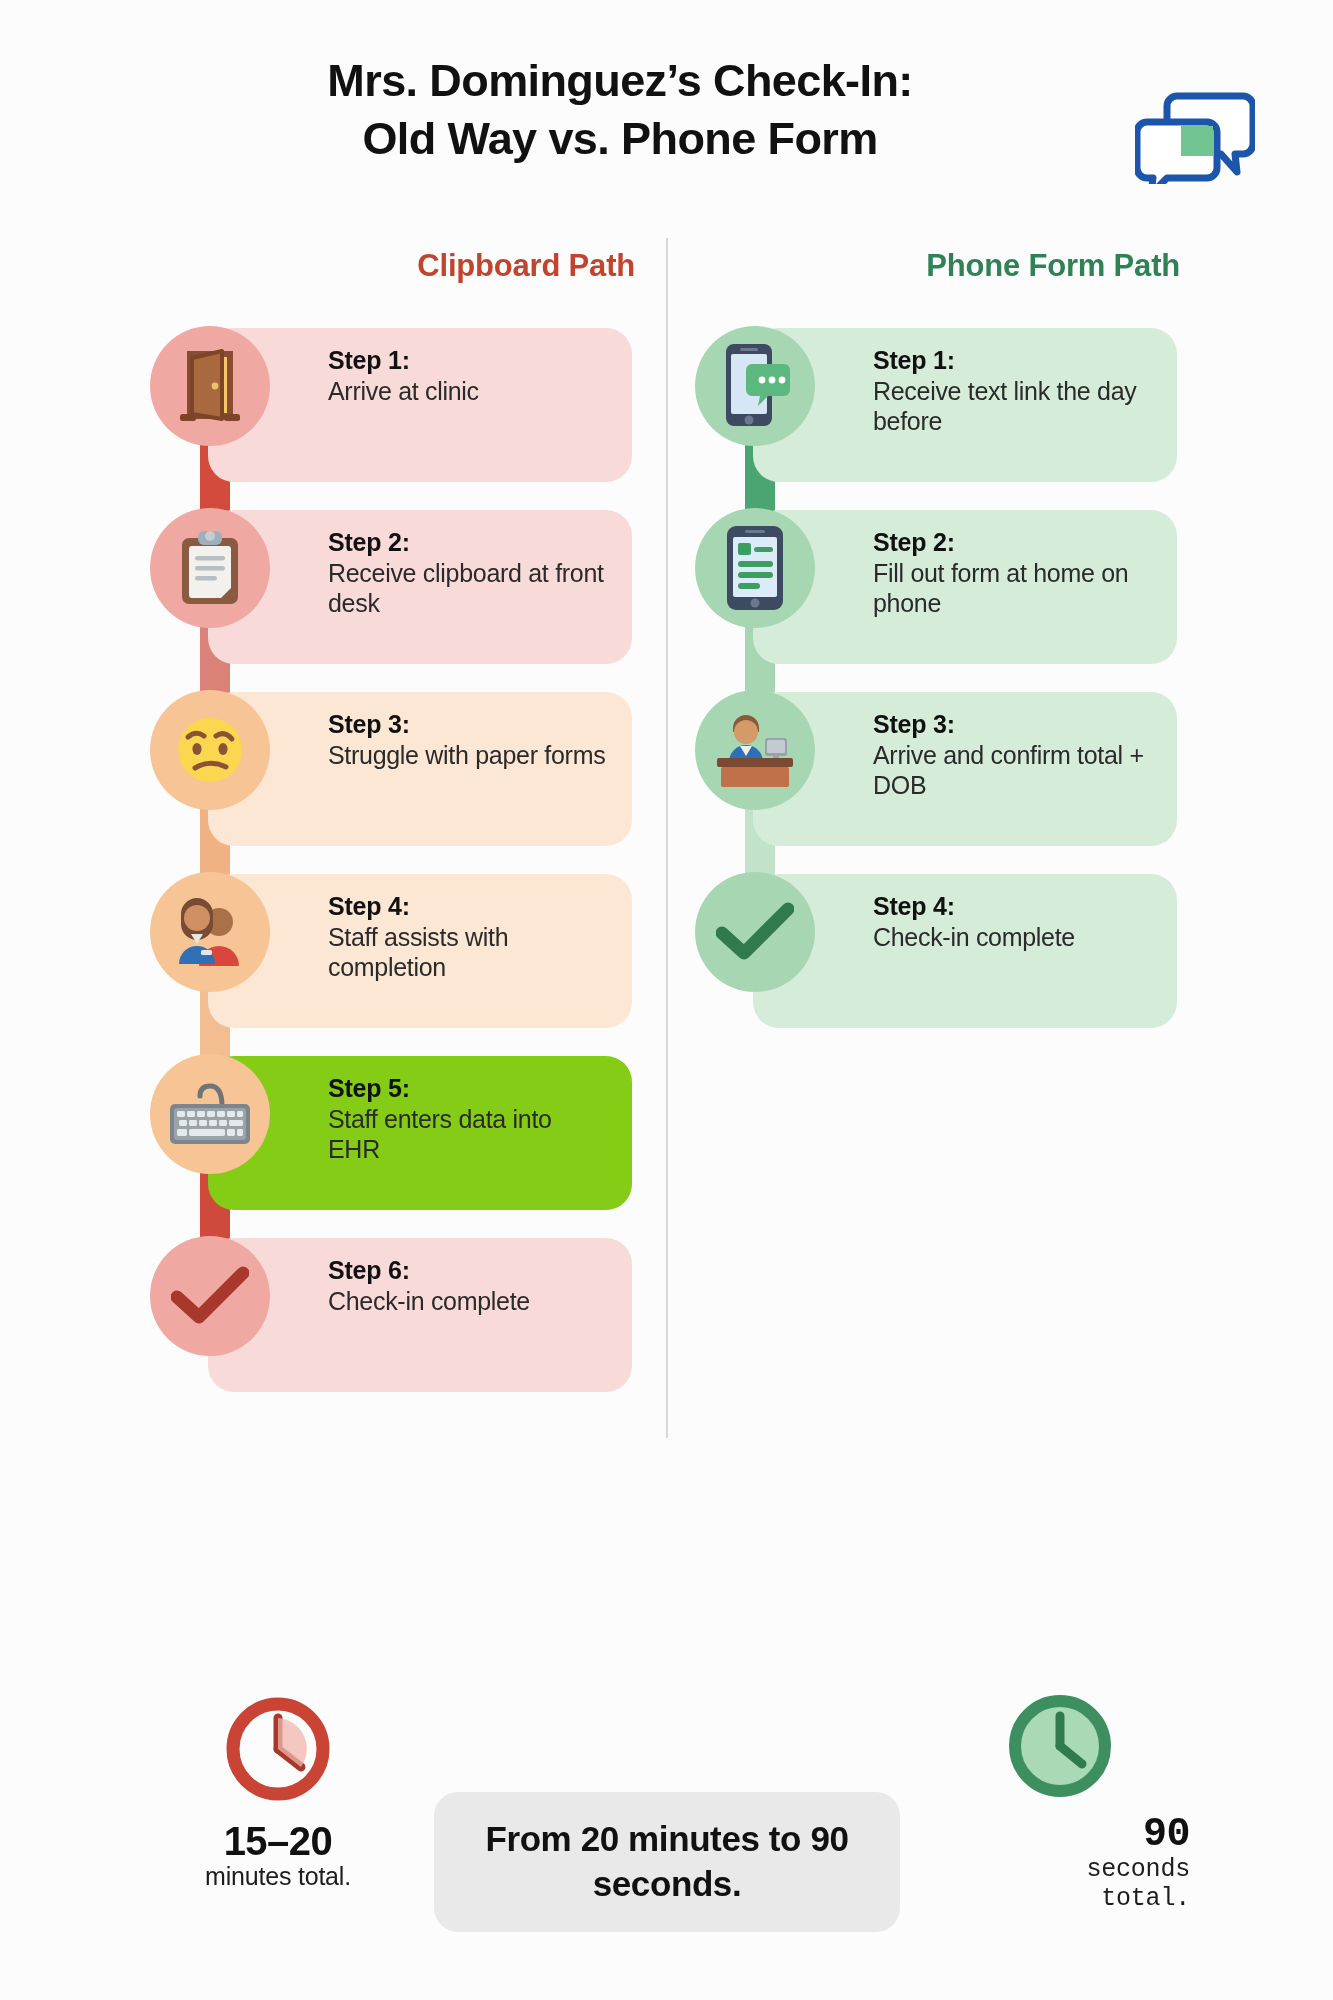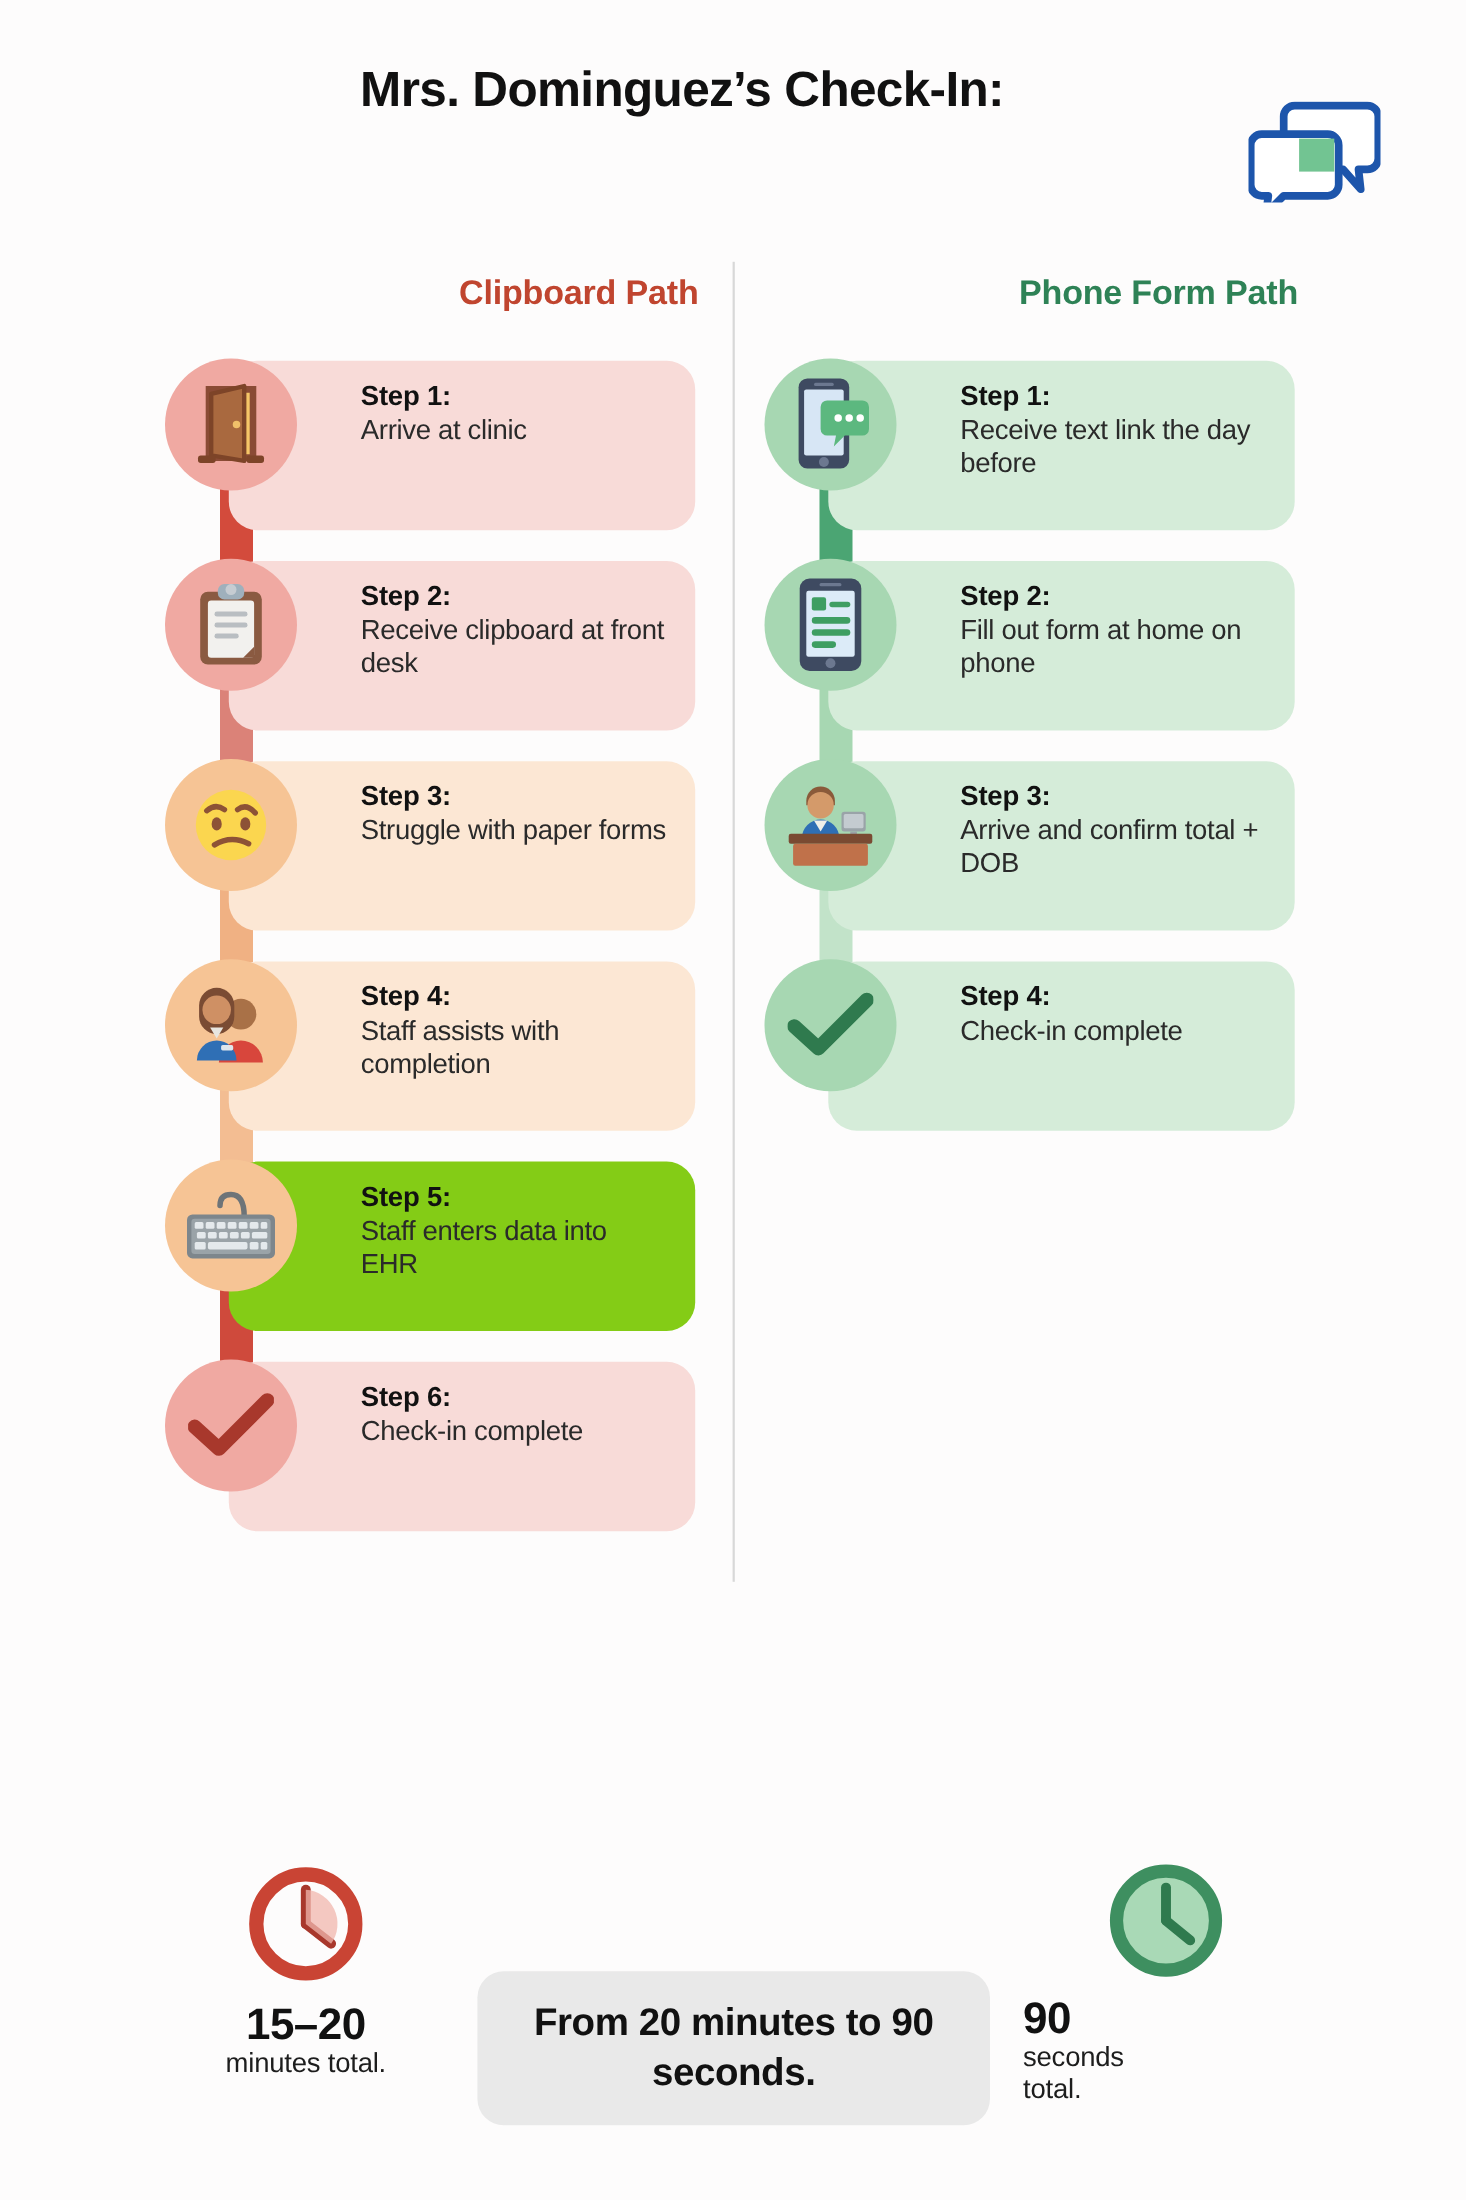--- a/index.html
+++ b/index.html
@@ -136,21 +136,22 @@
     left: 148px;
     top: 1690px;
     width: 260px;
     text-align: center;
   }
   .footer-right {
     position: absolute;
     left: 930px;
     top: 1690px;
     width: 260px;
-    text-align: left;
+    text-align: right;
+    font-family: Liberation Mono, monospace;
   }
   .clock { display: block; margin: 0 auto; }
 
   .big-num {
     font-size: 40px;
     font-weight: bold;
     letter-spacing: -0.5px;
     color: #111111;
     margin-top: 12px;
     line-height: 1.05;
@@ -186,20 +187,21 @@
   }
 </style>
 </head>
 <body>
 
 <div class="page">
 
   <div class="header">
     <div class="title">
       <span class="line">Mrs. Dominguez’s Check-In:</span>
+      <span class="line">Old Way vs. Phone Form</span>
     </div>
     <div class="logo">
       <svg width="120" height="92" viewBox="0 0 120 92">
         <path d="M42 4 h66 a10 10 0 0 1 10 10 v38 a10 10 0 0 1 -10 10 h-8 l2 18 -16 -18 h-44 a10 10 0 0 1 -10 -10 v-38 a10 10 0 0 1 10 -10 z" fill="#ffffff" stroke="#1d55ab" stroke-width="7" stroke-linejoin="round"></path>
         <path d="M12 30 h60 a10 10 0 0 1 10 10 v36 a10 10 0 0 1 -10 10 h-40 l-16 16 2 -16 h-6 a10 10 0 0 1 -10 -10 v-36 a10 10 0 0 1 10 -10 z" fill="#ffffff" stroke="#1d55ab" stroke-width="7" stroke-linejoin="round"></path>
         <rect x="46" y="34" width="32" height="30" fill="#72c492"></rect>
       </svg>
     </div>
   </div>
 

